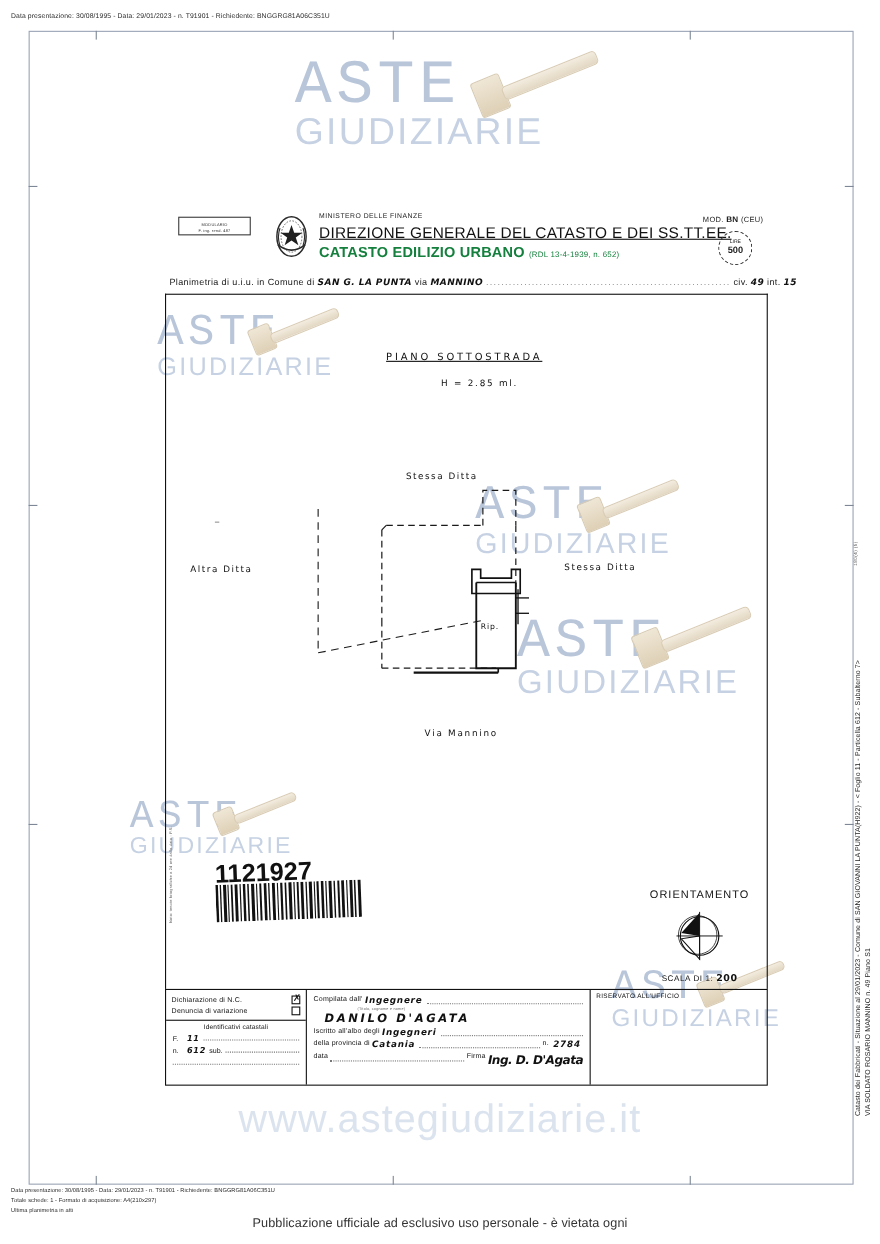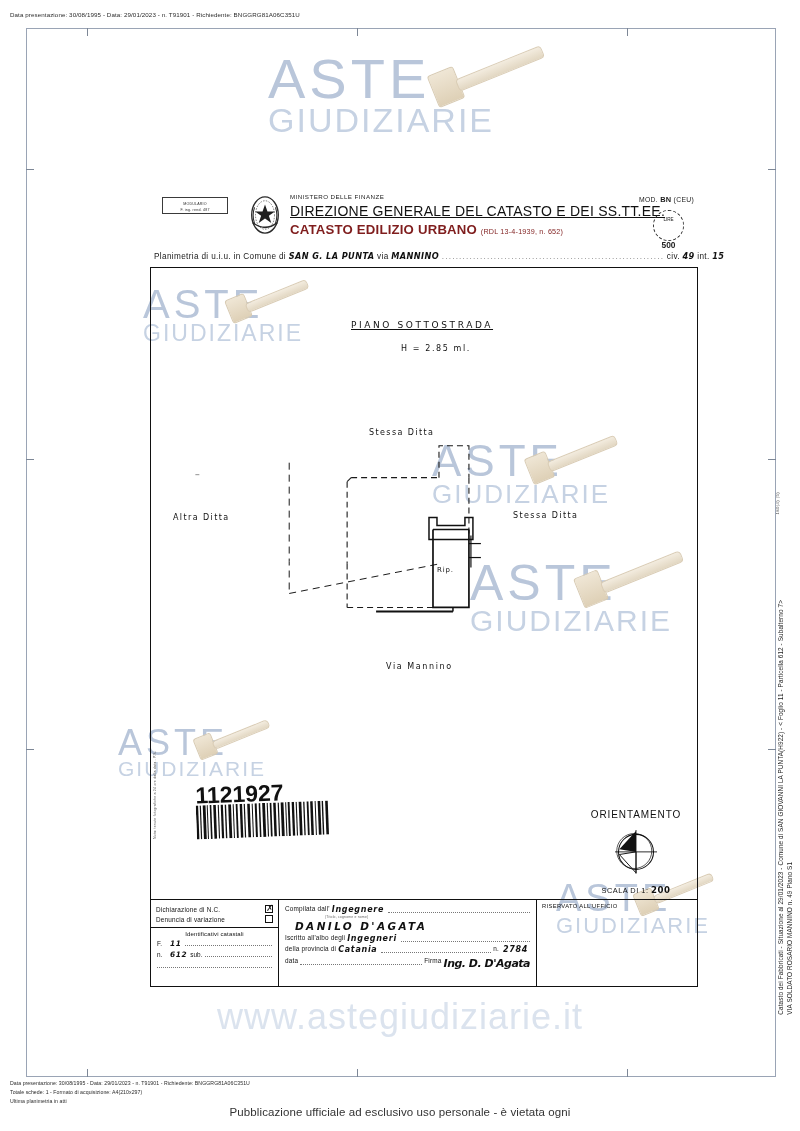--- a/index.html
+++ b/index.html
@@ -22,21 +22,21 @@
     position:absolute; left:26px; top:28px;
     width:750px; height:1049px;
     border:0.8px solid #9aa4b5;
   }
   .tick { position:absolute; background:#7d8796; }
 
   
   .wm { position:absolute; pointer-events:none; user-select:none; }
   .wm-text-1 {
     font-size:56px; font-weight:400; color:#b9c6da;
-    letter-spacing:4px; line-height:.95; font-family:Liberation Sans, sans-serif;
+    letter-spacing:4px; line-height:.95; font-family:Liberation Mono, monospace;
   }
   .wm-text-2 {
     font-size:34px; color:#c6d2e3; letter-spacing:2px;
     font-family:"Liberation Sans", sans-serif;
   }
   .gavel { position:absolute; }
   .gavel .head {
     position:absolute; background:linear-gradient(180deg,#efe6d5,#ded0b6);
     border:1px solid #d8cbb3; border-radius:3px;
   }
@@ -64,31 +64,31 @@
     border:0.8px solid #3a3a3a; text-align:center;
     font-size:3.6px; color:#2e2e2e; line-height:6px; padding-top:3px;
     letter-spacing:.2px;
   }
 
   .emblem { position:absolute; left:96px; top:1px; width:38px; height:42px; }
 
   .hdr-titles { position:absolute; left:140px; top:0px; }
   .t-min { font-size:6.2px; color:#1c1c1c; letter-spacing:.45px; }
   .t-dir { font-size:14px; color:#111; letter-spacing:.25px; margin-top:2.5px;text-decoration:underline; }
-  .t-cat { font-size:13.2px; font-weight:bold; color:#7f1d1d; letter-spacing:.15px; margin-top:3px; }
+  .t-cat { font-size:13.2px; font-weight:bold; color:#15803d; letter-spacing:.15px; margin-top:3px; }
   .t-cat span { font-size:7.2px; font-weight:normal; letter-spacing:.2px; }
 
   .mod-bn { position:absolute; right:4px; top:2px; font-size:6.8px; color:#1a1a1a; letter-spacing:.3px; }
   .mod-bn b { font-size:7.4px; }
   .lire {
     position:absolute; right:14px; top:17px; width:31px; height:31px;
     border:0.9px dashed #333; border-radius:50%;
     text-align:center; font-size:4.6px; color:#222; padding-top:6px; line-height:6px;
   }
-  .lire b { font-size:8.4px; display:block; margin-top:19px; }
+  .lire b { font-size:8.4px; display:block; margin-top:1px; }
 
   .planrow {
     position:relative; height:16px; font-size:8.2px; color:#1a1a1a;
     letter-spacing:.35px; padding-left:4px; white-space:nowrap;
   }
   .hw { font-family:"DejaVu Sans", sans-serif; font-style:italic; font-weight:bold;
         color:#111; letter-spacing:.4px; }
   .dots { letter-spacing:1.2px; color:#8e8e8e; }
 
   .canvas {

